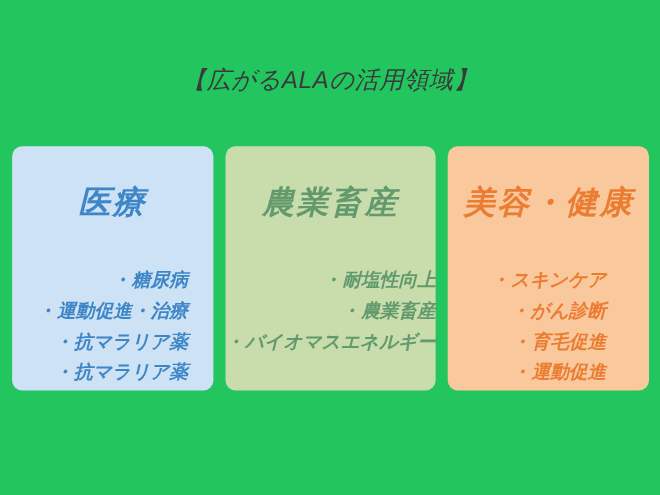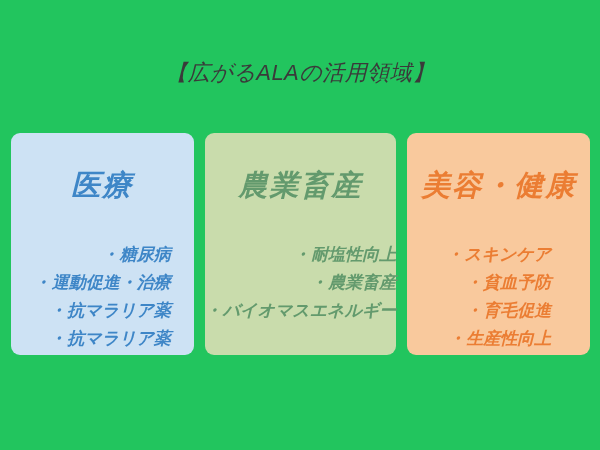--- a/index.html
+++ b/index.html
@@ -80,16 +80,16 @@
     <ul class="card-list"><li><span class="bullet">・</span><span>糖尿病</span></li><li><span class="bullet">・</span><span>運動促進・治療</span></li><li><span class="bullet">・</span><span>抗マラリア薬</span></li><li><span class="bullet">・</span><span>抗マラリア薬</span></li></ul>
   </section>
 
   <section class="card" style="background: rgb(201, 220, 172); color: rgb(99, 154, 109);">
     <h2 class="card-title">農業畜産</h2>
     <ul class="card-list"><li><span class="bullet">・</span><span>耐塩性向上</span></li><li><span class="bullet">・</span><span>農業畜産</span></li><li><span class="bullet">・</span><span>バイオマスエネルギー</span></li></ul>
   </section>
 
   <section class="card" style="background: rgb(249, 201, 157); color: rgb(235, 125, 51);">
     <h2 class="card-title">美容・健康</h2>
-    <ul class="card-list"><li><span class="bullet">・</span><span>スキンケア</span></li><li><span class="bullet">・</span><span>貧血予防</span></li><li><span class="bullet">・</span><span>育毛促進</span></li><li><span class="bullet">・</span><span>生産性向上</span></li></ul>
+    <ul class="card-list"><li><span class="bullet">・</span><span>スキンケア</span></li><li><span class="bullet">・</span><span>がん診断</span></li><li><span class="bullet">・</span><span>育毛促進</span></li><li><span class="bullet">・</span><span>運動促進</span></li></ul>
   </section>
 </div>
 </div>
 
 </body></html>

